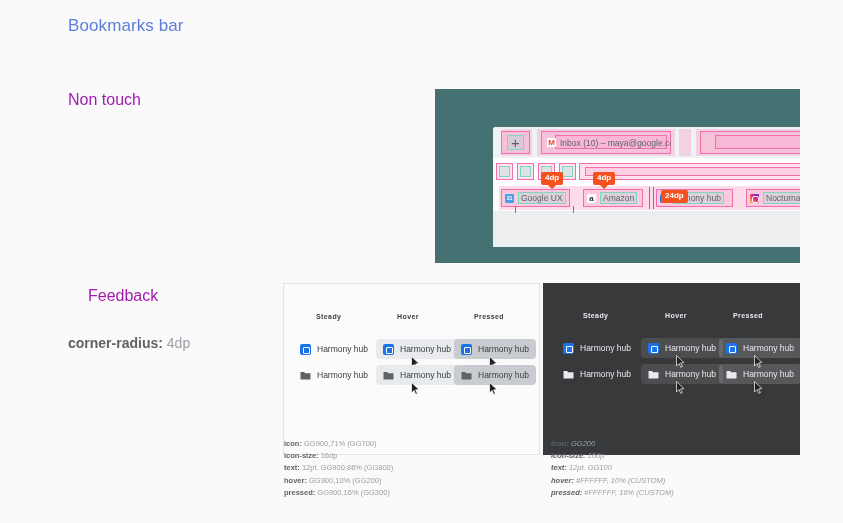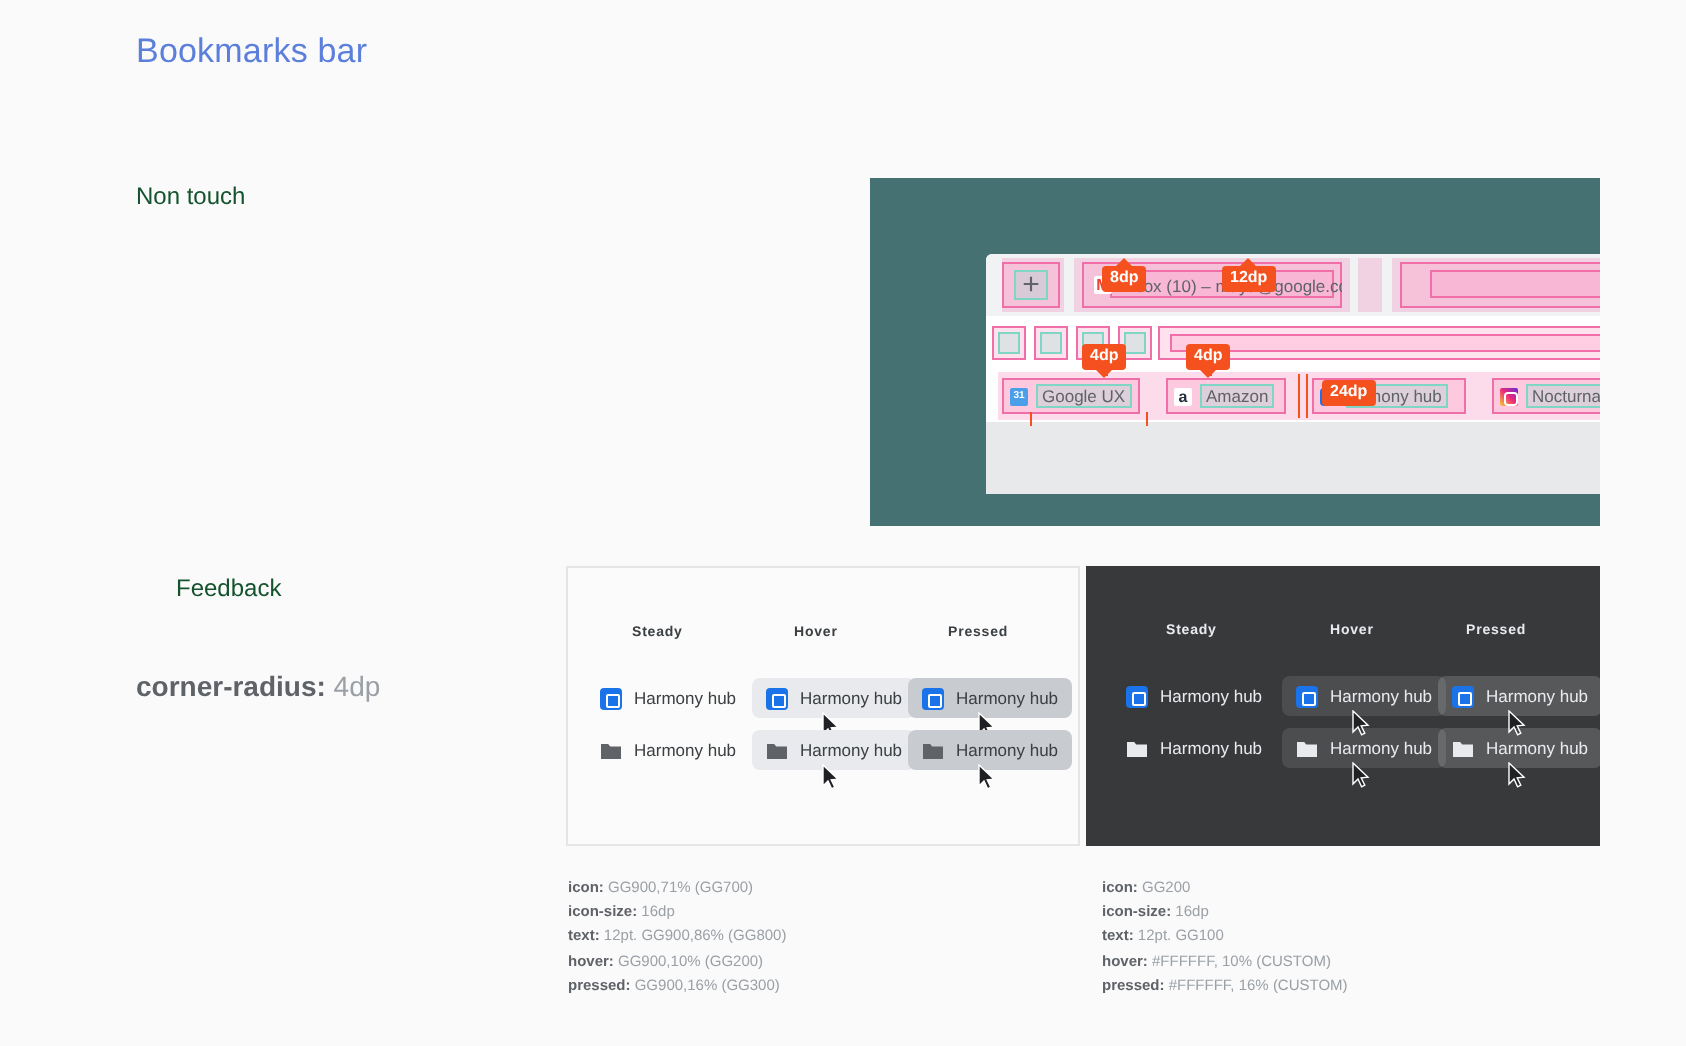--- a/index.html
+++ b/index.html
@@ -14,21 +14,21 @@
   }
 
   
   .bookmarks-title{
     position:absolute; left:68px; top:16px;
     font-size:17px; color:#5b7fdb; letter-spacing:.1px;
   }
 
   
   .section-label{
-    position:absolute; font-size:12px; color:#14532d;
+    position:absolute; font-size:16px; color:#a21caf;
   }
   #lbl-nontouch{ left:68px; top:91px; }
   #lbl-feedback{ left:68px; top:287px;margin-left:20px; }
 
   .corner-radius-note{
     position:absolute; left:68px; top:335px;
     font-size:14px; color:#9aa0a6;
   }
   .corner-radius-note b{ color:#5f6368; font-weight:bold; }
 
@@ -161,21 +161,21 @@
   .badge.up::after{
     top:-7px; left:50%; margin-left:-4px;
     border-bottom-color:#f4511e; border-top-width:3px;
   }
   .tick{
     position:absolute; background:#f4511e; z-index:25;
   }
 
   
   .fpanel{
-    position:absolute; top:283px; width:257px; height:140px;
+    position:absolute; top:283px; width:257px; height:172px;
   }
   #panel-light{
     left:283px; background:#fbfbfb; border:1px solid #e4e5e7;
   }
   #panel-dark{
     left:543px; background:#37393b;
   }
   .col-head{
     position:absolute; top:29px;
     font-size:7px; font-weight:bold; letter-spacing:.4px;
@@ -208,21 +208,21 @@
   
   .cursor{ position:absolute; width:9px; height:13px; }
   .cursor svg{ display:block; }
 
   
   .spec{
     position:absolute; font-size:7.5px; line-height:12.2px; color:#9aa0a6;
   }
   .spec b{ color:#5f6368; font-weight:bold; }
   #spec-light{ left:284px; top:438px; }
-  #spec-dark { left:551px; top:438px; }
+  #spec-dark { left:551px; top:438px;font-style:italic; }
 </style>
 </head>
 <body>
 
 <div class="bookmarks-title">Bookmarks bar</div>
 
 <div class="section-label" id="lbl-nontouch">Non touch</div>
 <div class="section-label" id="lbl-feedback">Feedback</div>
 
 <div class="corner-radius-note">
@@ -301,24 +301,20 @@
         <span class="favicon fav-insta"></span>
         <span class="rl-green" style="position:relative;border:1.1px solid #7fd6c4;padding:0 2px;">Nocturnal_</span>
       </div>
 
       <div class="tick" style="left:22px;top:21px;width:1px;height:7px;"></div>
       <div class="tick" style="left:80px;top:21px;width:1px;height:7px;"></div>
       <div class="tick" style="left:156px;top:2px;width:1px;height:22px;"></div>
       <div class="tick" style="left:160px;top:2px;width:1px;height:22px;"></div>
     </div>
 
-    <div class="bodyarea">
-      <div class="badge up" style="position:absolute;left:58px;top:6px;">8dp</div>
-      <div class="badge up" style="position:absolute;left:118px;top:6px;">12dp</div>
-    </div>
 
     <div class="badge" style="position:absolute;left:168px;top:63px;">24dp</div>
   </div>
 </div>
 
 <div class="fpanel" id="panel-light">
   <div class="col-head" style="left:32px;">Steady</div>
   <div class="col-head" style="left:113px;">Hover</div>
   <div class="col-head" style="left:190px;">Pressed</div>
 

